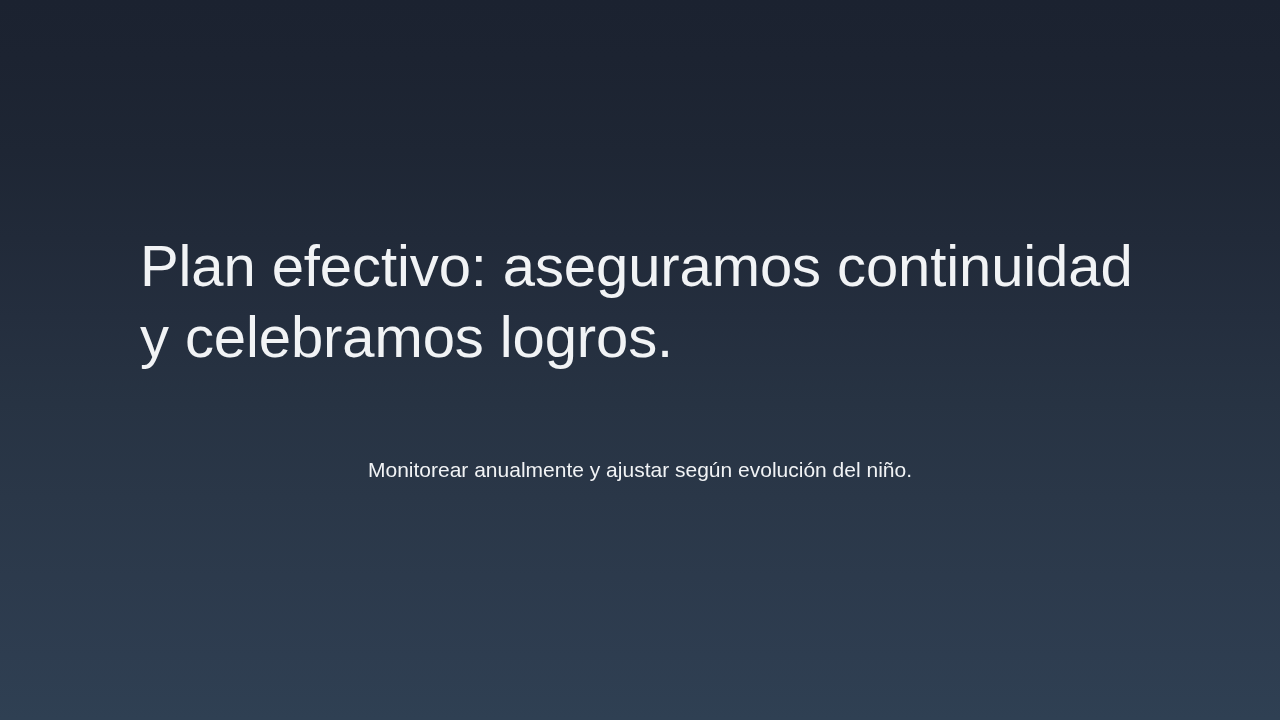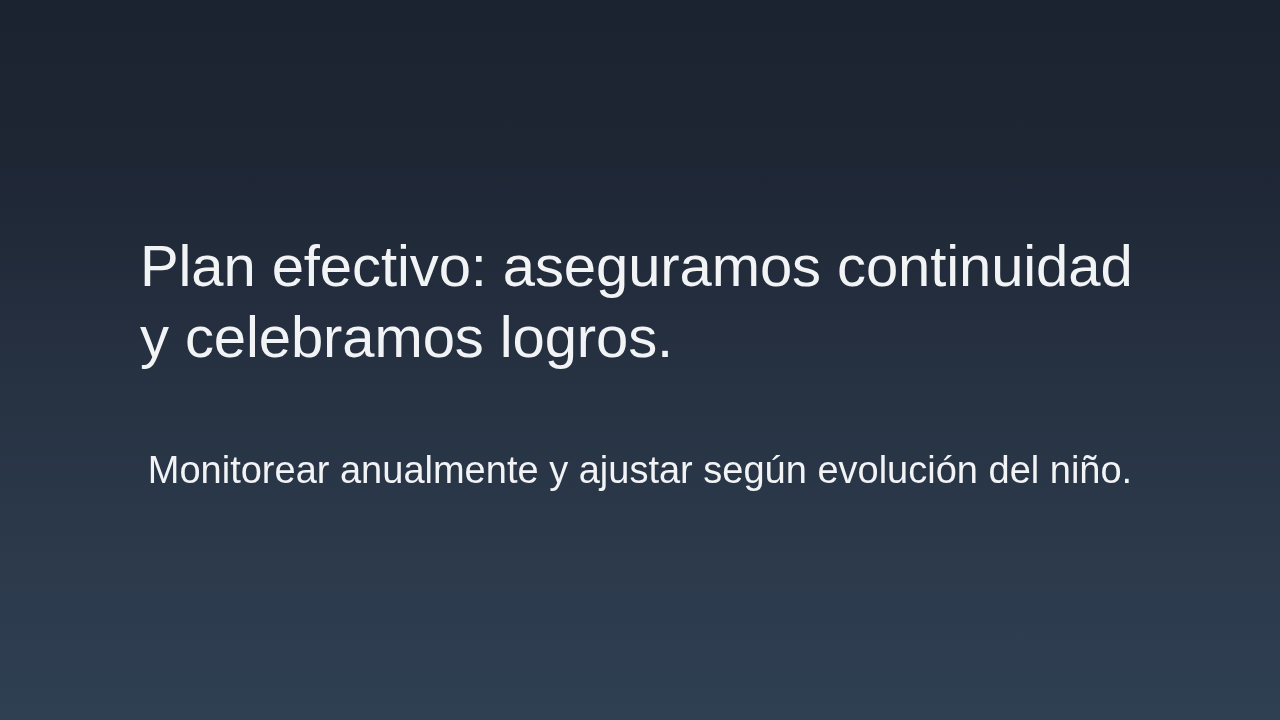--- a/index.html
+++ b/index.html
@@ -80,21 +80,21 @@
   .title-spacer {
     height: 78px;
     flex: 0 0 auto;
   }
 
   .slide-subtitle {
     margin: 0;
     width: 100%;
     max-width: 1040px;
     text-align: center;
-    font-size: 38px;
+    font-size: 21px;
     line-height: 40px;
     font-weight: 400;
     color: #f1f3f5;
   }
 </style>
 </head>
 <body>
 
 <div class="slide">
   <div class="content">

